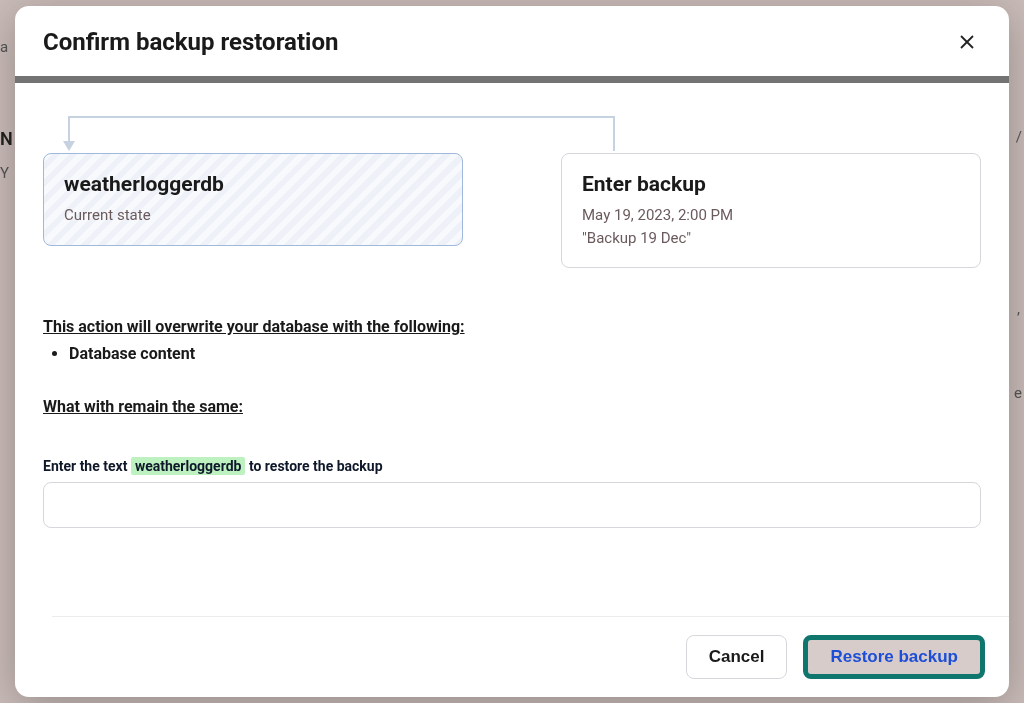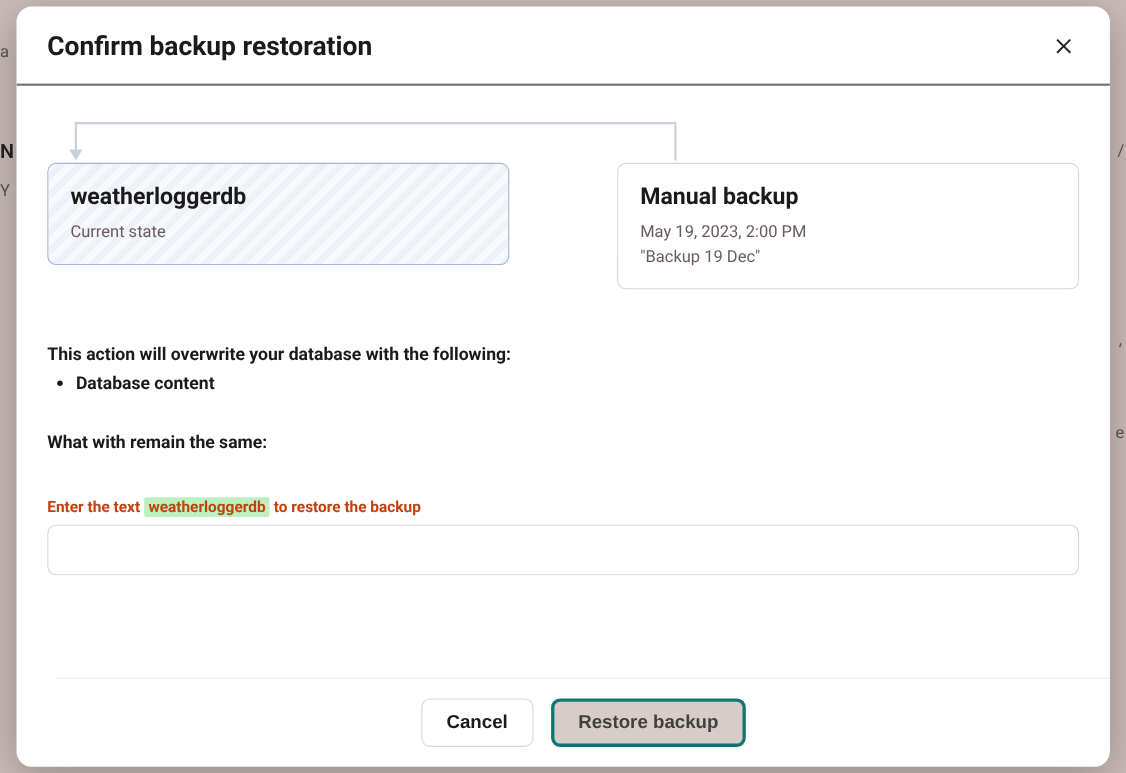--- a/index.html
+++ b/index.html
@@ -24,21 +24,21 @@
     left: 15px; right: 15px; top: 6px; bottom: 6px;
     background: #fff;
     border-radius: 14px;
     box-shadow: 0 8px 40px rgba(0,0,0,0.25);
     display: flex;
     flex-direction: column;
     overflow: hidden;
   }
   .modal-header {
     padding: 22px 28px 20px 28px;
-    border-bottom: 2px solid #737373;
+    border-bottom: 7px solid #737373;
     display: flex;
     align-items: center;
     justify-content: space-between;
   }
   .modal-title {
     font-size: 24px;
     font-weight: 700;
     color: #1a1a1a;
     margin: 0;
   }
@@ -98,37 +98,38 @@
   .card-sub {
     font-size: 15px;
     color: #6b5a5c;
     line-height: 1.5;
   }
   .info-heading {
     font-size: 16px;
     font-weight: 700;
     color: #1a1a1a;
     margin: 30px 0 4px 0;
+    text-decoration: underline;
   }
   .info-heading.first { margin-top: 36px; }
   ul.info-list {
     margin: 2px 0 0 0;
     padding-left: 26px;
     font-weight: bold;
   }
   ul.info-list li {
     font-size: 16px;
     color: #1a1a1a;
     line-height: 1.7;
   }
   .confirm-label {
     margin-top: 42px;
     font-size: 14px;
     font-weight: 700;
-    color: #c2410c;
+    color: #0f172a;
   }
   .highlight {
     background: #bdf2c0;
     padding: 1px 4px;
     border-radius: 2px;
     font-weight: 700;
   }
   .confirm-input {
     display: block;
     width: 100%;
@@ -137,41 +138,41 @@
     border: 1px solid #d5d7da;
     border-radius: 8px;
     font-size: 16px;
     padding: 0 14px;
     outline: none;
   }
   .modal-footer {
     border-top: 1px solid #ececec;
     padding: 18px 24px;
     display: flex;
-    justify-content: center;
+    justify-content: flex-end;
     gap: 16px;
     margin-left: 37px;
   }
   .btn {
     height: 44px;
     padding: 0 22px;
     font-size: 17px;
     font-weight: 600;
     border-radius: 8px;
     cursor: pointer;
   }
   .btn-cancel {
     background: #fff;
     border: 1px solid #d5d7da;
     color: #1a1a1a;
   }
   .btn-restore {
     background: #d7ccc9;
-    border: 3px solid #0f766e;
-    color: #404040;
+    border: 5px solid #0f766e;
+    color: #1d4ed8;
     cursor: default;
   }
 </style>
 </head>
 <body>
 
 <div class="page-bg">
   <span class="bgtxt" style="left:0; top:38px;">a</span>
   <span class="bgtxt" style="left:0; top:128px; font-weight:600; font-size:18px; color:#222;">N</span>
   <span class="bgtxt" style="left:0; top:164px;">Y</span>
@@ -198,21 +199,21 @@
           <path d="M 555 40 L 555 6 L 10 6 L 10 34" fill="none" stroke="#c6d2df" stroke-width="2"></path>
           <path d="M 4 30 L 10 40 L 16 30 Z" fill="#c6d2df"></path>
         </svg>
 
         <div class="card current">
           <div class="card-title">weatherloggerdb</div>
           <div class="card-sub">Current state</div>
         </div>
 
         <div class="card backup">
-          <div class="card-title">Manual backup</div>
+          <div class="card-title">Enter backup</div>
           <div class="card-sub">
             <span>May 19, 2023, 2:00 PM</span><br>
             <span>"Backup 19 Dec"</span>
           </div>
         </div>
       </div>
 
       <div class="info-heading first">This action will overwrite your database with the following:</div>
       <ul class="info-list">
         <li>Database content</li>

